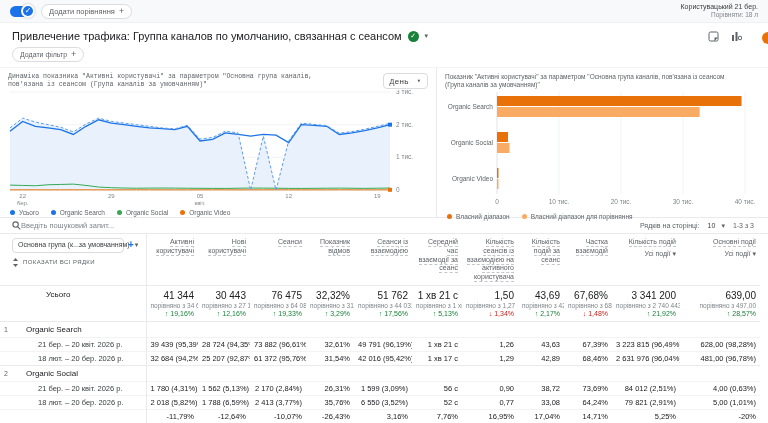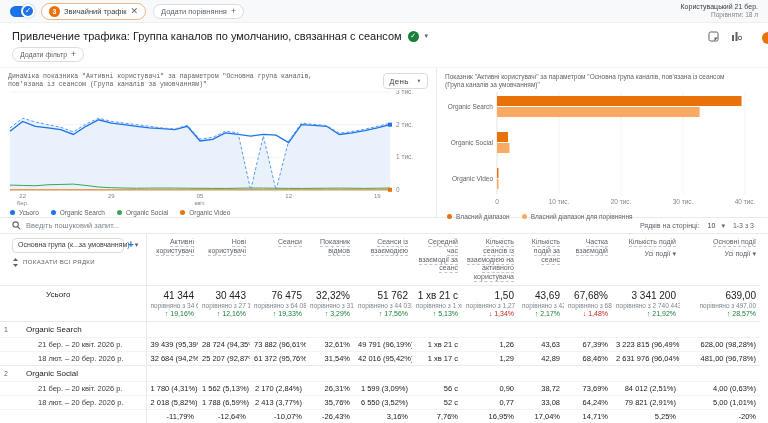--- a/index.html
+++ b/index.html
@@ -40,21 +40,21 @@
   .charttitle { font-size:6.5px; color:#5f6368; line-height:1.3; }
   .chartcard.left .charttitle { width:340px; }
   .chartcard.right .charttitle { width:300px; }
   .dd { margin-left:auto; border:1px solid #dadce0; border-radius:4px; padding:2px 6px; font-size:8px; color:#3c4043; display:flex; gap:8px; align-items:center; height:16px; cursor:pointer; white-space:nowrap; }
   .legend { display:flex; gap:12px; align-items:center; padding:1px 2px; }
   .legitem { display:flex; gap:4px; align-items:center; font-size:6.5px; color:#5f6368; }
   .legdot { width:5px; height:5px; border-radius:50%; display:inline-block; }
 
   
   .tabletools { display:flex; justify-content:space-between; align-items:center; padding:3px 14px 3px 12px; border-bottom:1px solid #e8eaed; }
-  .search { display:flex; align-items:center; gap:5px; }
+  .search { display:flex; align-items:center; }
   .search input { border:none; outline:none; font-size:7.5px; color:#202124; width:180px; font-family:inherit; }
   .search input::placeholder { color:#80868b; }
   .pag { display:flex; align-items:center; gap:8px; font-size:7px; color:#5f6368; }
   .pagdd { display:flex; gap:6px; align-items:center; cursor:pointer; color:#3c4043; }
 
   table { border-collapse:collapse; table-layout:fixed; width:760px; }
   th, td { overflow:hidden; }
   col.c-dim { width:146px; }
   thead th { vertical-align:top; text-align:right; font-weight:normal; font-size:7px; color:#5f6368; padding:4px 4px 3px; line-height:1.25; }
   thead th .lbl { border-bottom:1px dashed #c3c7cb; padding-bottom:1px; cursor:pointer; }
@@ -80,25 +80,20 @@
   .plabel { padding-left:34px; color:#3c4043; }
   td.totlabel { padding-left:46px; color:#202124; font-size:8px; padding-top:14px; text-align:left; }
 </style>
 </head>
 <body>
 
 <div class="topbar">
   <span class="toggle">
       <span class="knob">✓</span>
     </span>
-  <span class="chip seg">
-    <span class="badge">3</span>
-    <span>Звичайний трафік</span>
-    <span class="xico">✕</span>
-  </span>
   <span class="chip plain">
     <span>Додати порівняння</span>
     <span class="plus">+</span>
   </span>
   <div class="daterange">
     <div class="dr1">Користувацький 21 бер.</div>
     <div class="dr2">Порівняти: 18 л</div>
   </div>
 </div>
 

